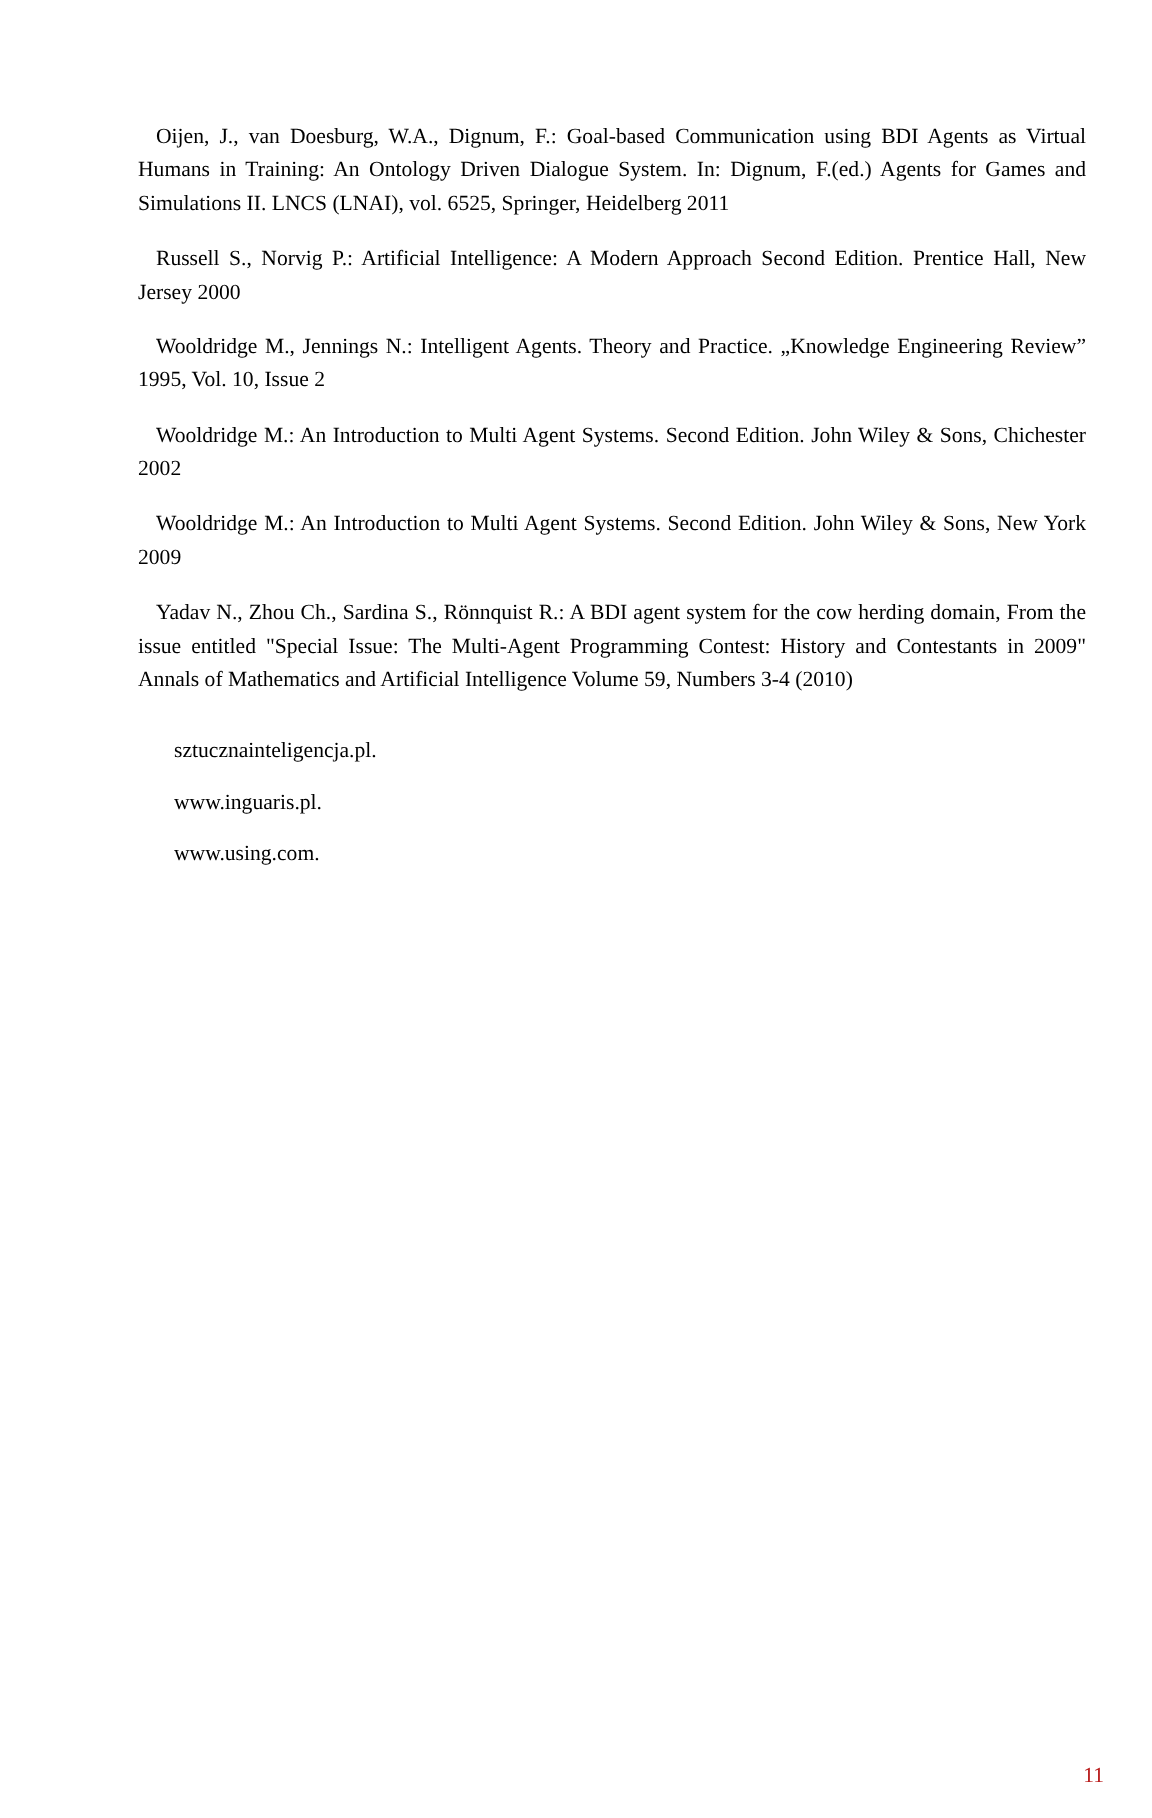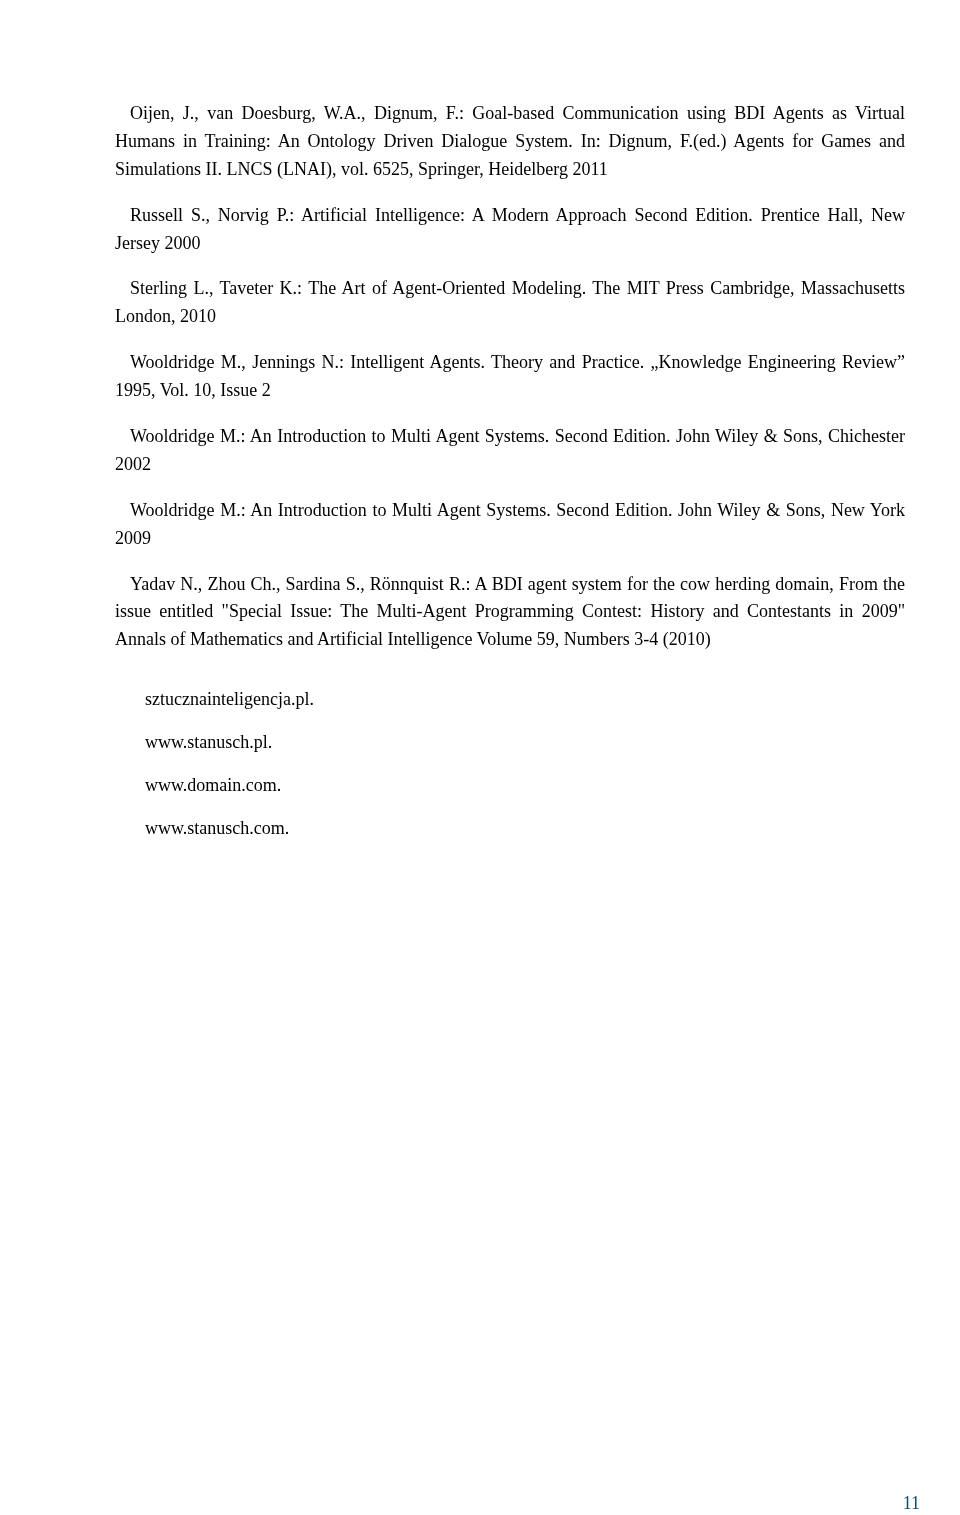--- a/index.html
+++ b/index.html
@@ -31,44 +31,41 @@
     .websites-section {
       margin-top: 32px;
     }
 
     .website-line {
       margin-bottom: 2px;
     }
 
     .page-number {
       position: absolute;
-      bottom: 16px;
+      bottom: 40px;
       right: 55px;
       font-family: "Times New Roman", Times, serif;
       font-size: 18px;
-      color: #0c4a6e;
+      color: #b91c1c;
     }
   </style>
 </head>
 <body>
 
 <div class="page-content">
 
   <div class="reference-block">
     <span>Oijen, J., van Doesburg, W.A., Dignum, F.: Goal-based Communication using BDI Agents as Virtual Humans in Training: An Ontology Driven Dialogue System. In: Dignum, F.(ed.) Agents for Games and Simulations II. LNCS (LNAI), vol. 6525, Springer, Heidelberg 2011</span>
   </div>
 
 
   <div class="reference-block">
     <span>Russell S., Norvig P.: Artificial Intelligence: A Modern Approach Second Edition. Prentice Hall, New Jersey 2000</span>
   </div>
 
-  <div class="reference-block">
-    <span>Sterling L., Taveter K.: The Art of Agent-Oriented Modeling. The MIT Press Cambridge, Massachusetts London, 2010</span>
-  </div>
 
 
   <div class="reference-block">
     <span>Wooldridge M., Jennings N.: Intelligent Agents. Theory and Practice. „Knowledge Engineering Review” 1995, Vol. 10, Issue 2</span>
   </div>
 
   <div class="reference-block">
     <span>Wooldridge M.: An Introduction to Multi Agent Systems. Second Edition. John Wiley &amp; Sons, Chichester 2002</span>
   </div>
 
@@ -79,25 +76,22 @@
 
   <div class="reference-block">
     <span>Yadav N., Zhou Ch., Sardina S., Rönnquist R.: A BDI agent system for the cow herding domain, From the issue entitled "Special Issue: The Multi-Agent Programming Contest: History and Contestants in 2009" Annals of Mathematics and Artificial Intelligence Volume 59, Numbers 3-4 (2010)</span>
   </div>
 
   <div class="websites-section">
     <div class="website-line">
       <span>sztucznainteligencja.pl.</span>
     </div>
     <div class="website-line">
-      <span>www.stanusch.pl.</span>
+      <span>www.inguaris.pl.</span>
     </div>
     <div class="website-line">
-      <span>www.domain.com.</span>
-    </div>
-    <div class="website-line">
-      <span>www.stanusch.com.</span>
+      <span>www.using.com.</span>
     </div>
   </div>
 
 </div>
 
 <div class="page-number">11</div>
 
 </body></html>

